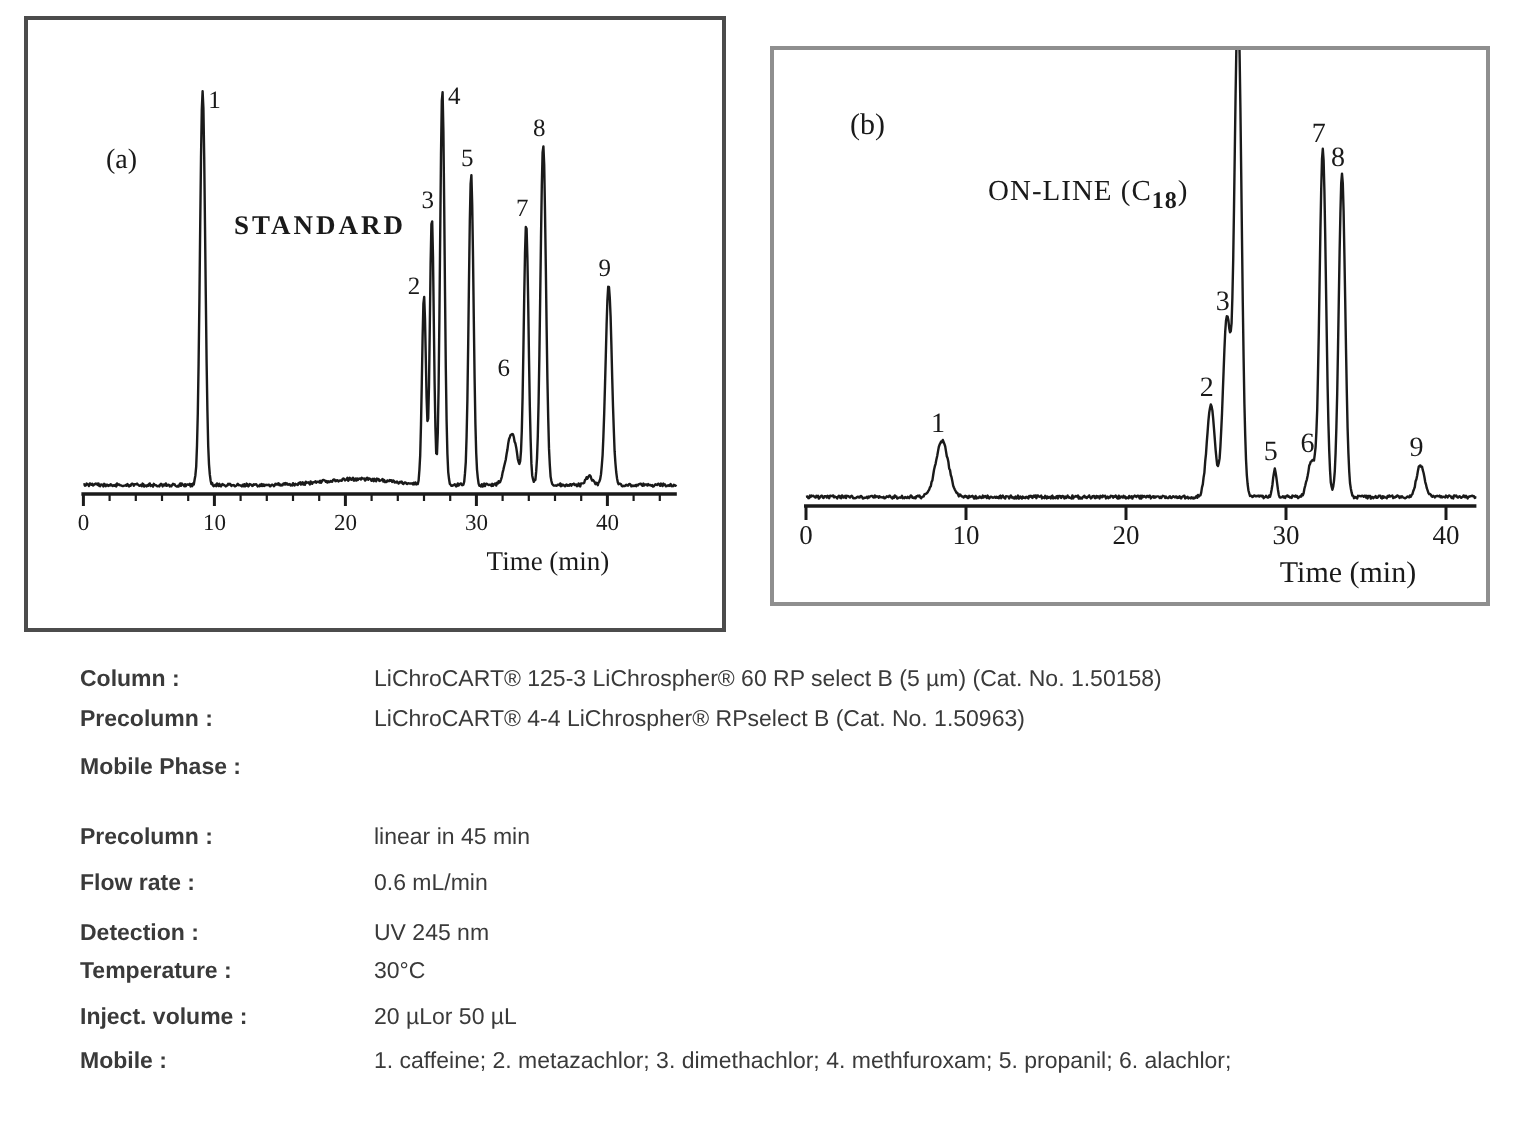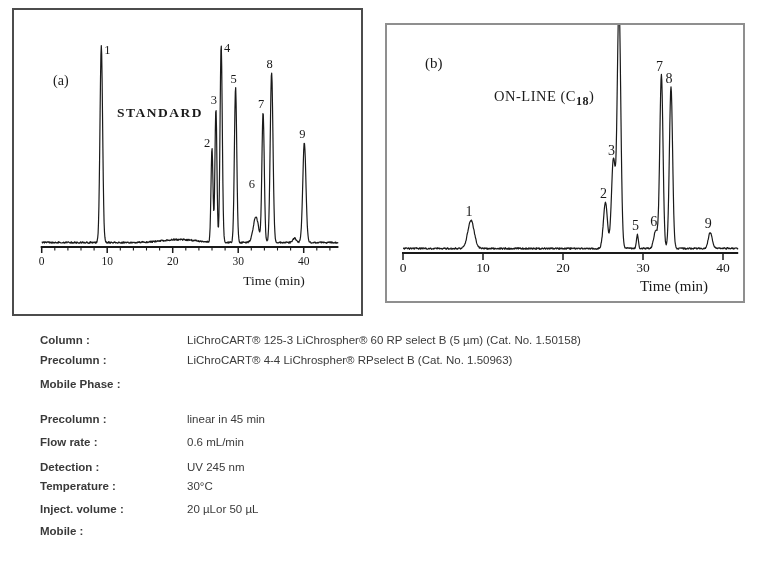--- a/index.html
+++ b/index.html
@@ -147,17 +147,18 @@
     </div>
     <div class="spec-row" style="top:503px">
       <span class="spec-label">Inject. volume :</span>
       <span class="spec-value">
           <div>20 µLor 50 µL</div>
         </span>
     </div>
     <div class="spec-row" style="top:525px">
       <span class="spec-label">Mobile :</span>
       <span class="spec-value">
+          <div>1. caffeine; 2. metazachlor; 3. dimethachlor; 4. methfuroxam; 5. propanil; 6. alachlor;</div>
         </span>
     </div>
   </div>
 
 </div>
 
 </body></html>

